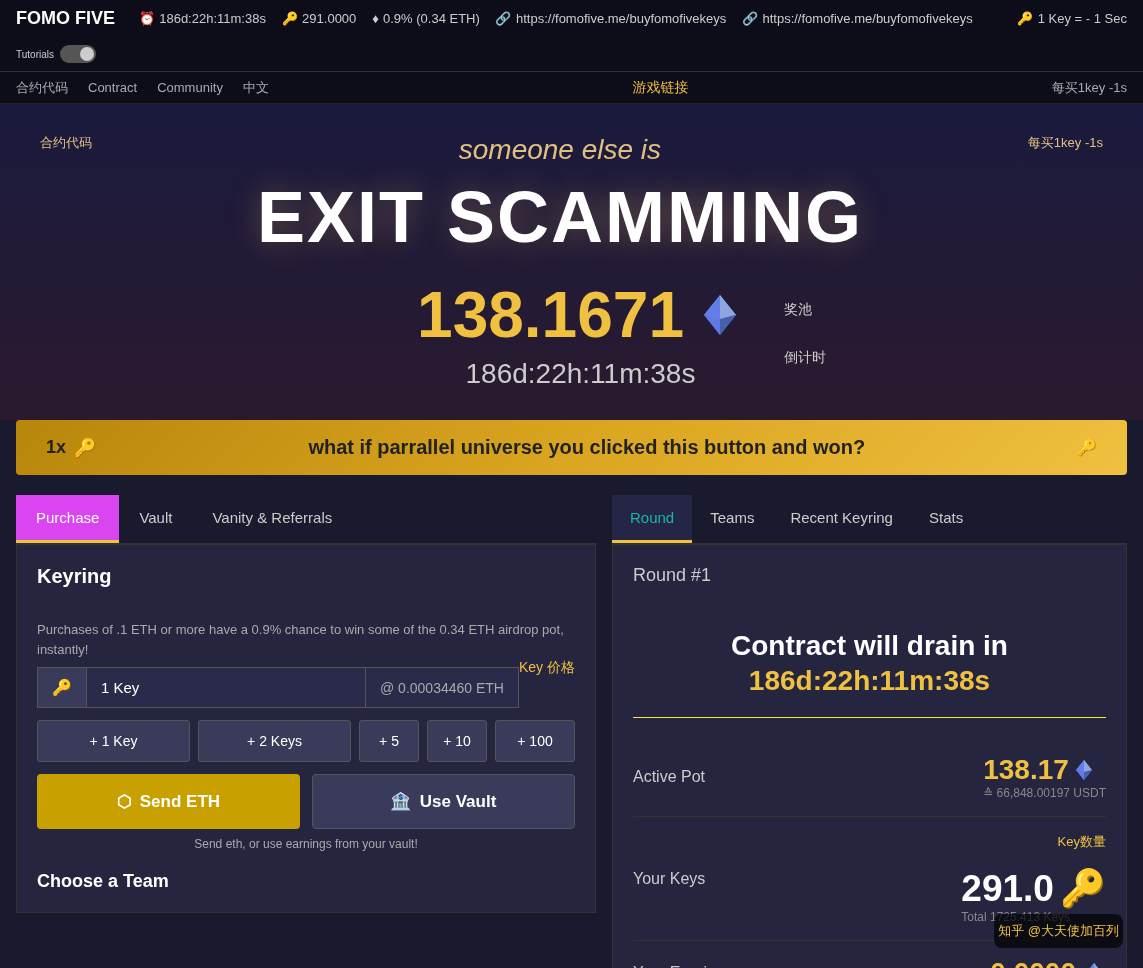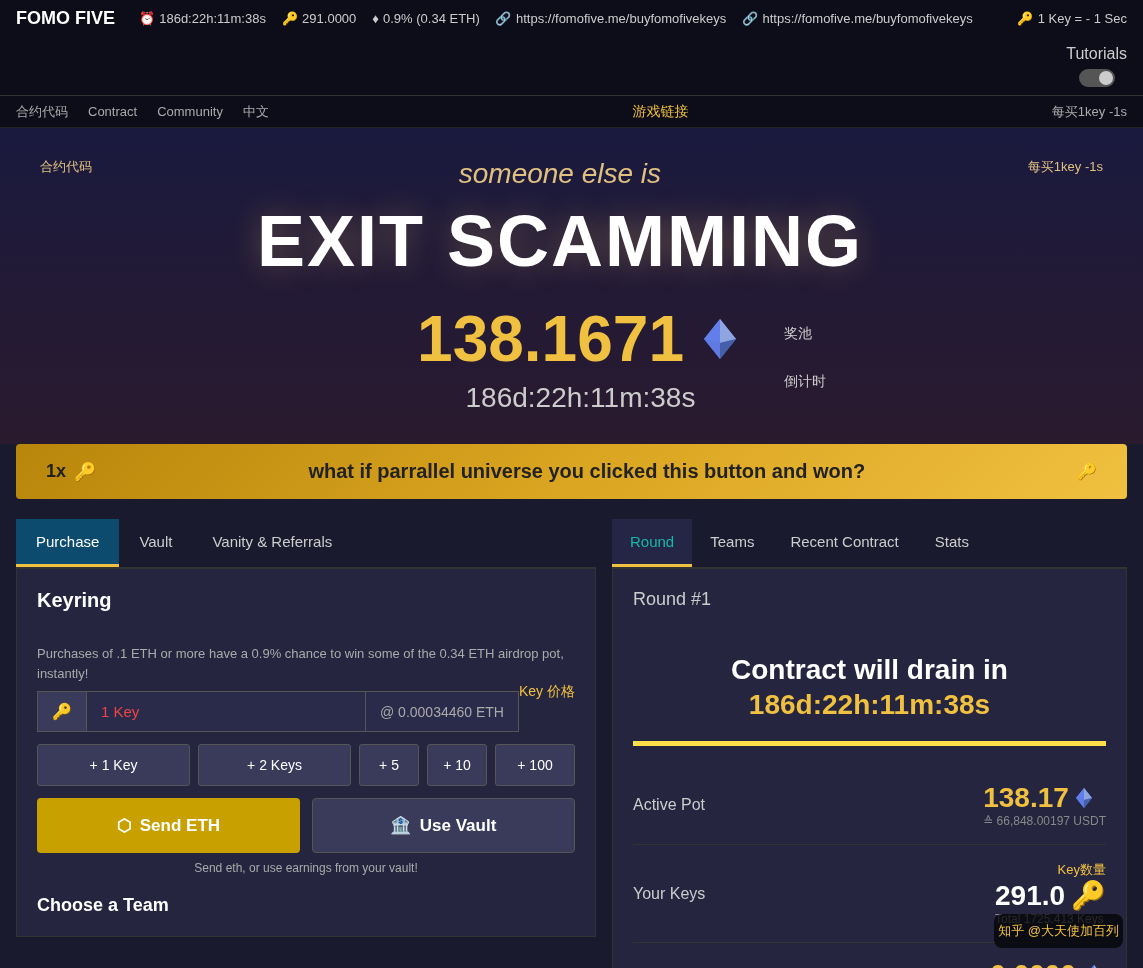--- a/index.html
+++ b/index.html
@@ -13,42 +13,40 @@
 
     
     .top-nav {
       background: #0d0d1a;
       display: flex;
       align-items: center;
       padding: 8px 16px;
       gap: 16px;
       flex-wrap: wrap;
       border-bottom: 1px solid #333;
-      justify-content: flex-end;
     }
     .brand {
       font-weight: bold;
       font-size: 18px;
       color: #fff;
       margin-right: 8px;
     }
     .nav-info {
       display: flex;
       align-items: center;
       gap: 4px;
       font-size: 13px;
       color: #ccc;
     }
     .nav-toggle {
       display: flex;
       align-items: center;
       gap: 6px;
-      font-size: 16px;
+      font-size: 10px;
       color: #ccc;
-      flex-direction: column;
     }
     .toggle-switch {
       width: 36px;
       height: 18px;
       background: #555;
       border-radius: 9px;
       position: relative;
     }
     .toggle-switch::after {
       content: '';
@@ -172,21 +170,21 @@
       padding: 14px 20px;
       cursor: pointer;
       font-size: 15px;
       color: #ccc;
       border-bottom: 3px solid transparent;
       transition: all 0.2s;
     }
     .tab.active {
       color: #fff;
       border-bottom: 3px solid #f0c040;
-      background: #0c4a6e;
+      background: #d946ef;
     }
 
     
     .panel-content {
       background: #252540;
       padding: 20px;
       border: 1px solid #333;
       border-top: none;
     }
     .panel-title {
@@ -220,21 +218,21 @@
       display: flex;
       align-items: center;
       color: #f0c040;
       font-size: 16px;
     }
     .key-input {
       flex: 1;
       background: #2a2a4a;
       border: 1px solid #555;
       border-right: none;
-      color: #ef4444;
+      color: #ffffff;
       font-size: 15px;
       padding: 10px 14px;
     }
     .key-price-display {
       background: #2a2a4a;
       border: 1px solid #555;
       color: #aaa;
       font-size: 14px;
       padding: 10px 14px;
       display: flex;
@@ -337,21 +335,21 @@
       padding: 20px;
     }
     .round-title {
       font-size: 18px;
       color: #ccc;
       margin-bottom: 20px;
     }
     .contract-drain {
       text-align: center;
       padding: 20px;
-      border-bottom: 5px solid #fde047;
+      border-bottom: 1px solid #fde047;
       margin-bottom: 20px;
     }
     .contract-drain-text {
       font-size: 28px;
       font-weight: bold;
       color: #fff;
       line-height: 1.4;
     }
     .contract-drain-timer {
       font-size: 28px;
@@ -389,26 +387,27 @@
     .keys-row {
       display: flex;
       justify-content: space-between;
       align-items: center;
       padding: 16px 0;
       border-bottom: 1px solid #333;
     }
     .keys-label { font-size: 16px; color: #ccc; }
     .keys-count-label { font-size: 13px; color: #f0c040; }
     .keys-number {
-      font-size: 28px;
+      font-size: 37px;
       font-weight: bold;
       color: #fff;
       display: flex;
       align-items: center;
       gap: 6px;
+      margin-top: 16px;
     }
     .keys-total { font-size: 12px; color: #888; }
 
     .earnings-row {
       display: flex;
       justify-content: space-between;
       align-items: center;
       padding: 16px 0;
     }
     .earnings-label { font-size: 16px; color: #ccc; }
@@ -587,21 +586,21 @@
       <div class="action-hint">Send eth, or use earnings from your vault!</div>
 
       <div class="team-section-title">Choose a Team</div>
     </div>
   </div>
 
   <div class="right-panel">
     <div class="right-tabs">
       <div class="right-tab active">Round</div>
       <div class="right-tab">Teams</div>
-      <div class="right-tab">Recent Contract</div>
+      <div class="right-tab">Recent Keyring</div>
       <div class="right-tab">Stats</div>
     </div>
     <div class="right-content">
       <div class="round-title">Round #1</div>
 
       <div class="contract-drain">
         <div class="contract-drain-text">Contract will drain in</div>
         <div class="contract-drain-timer">186d:22h:11m:38s</div>
       </div>
 

